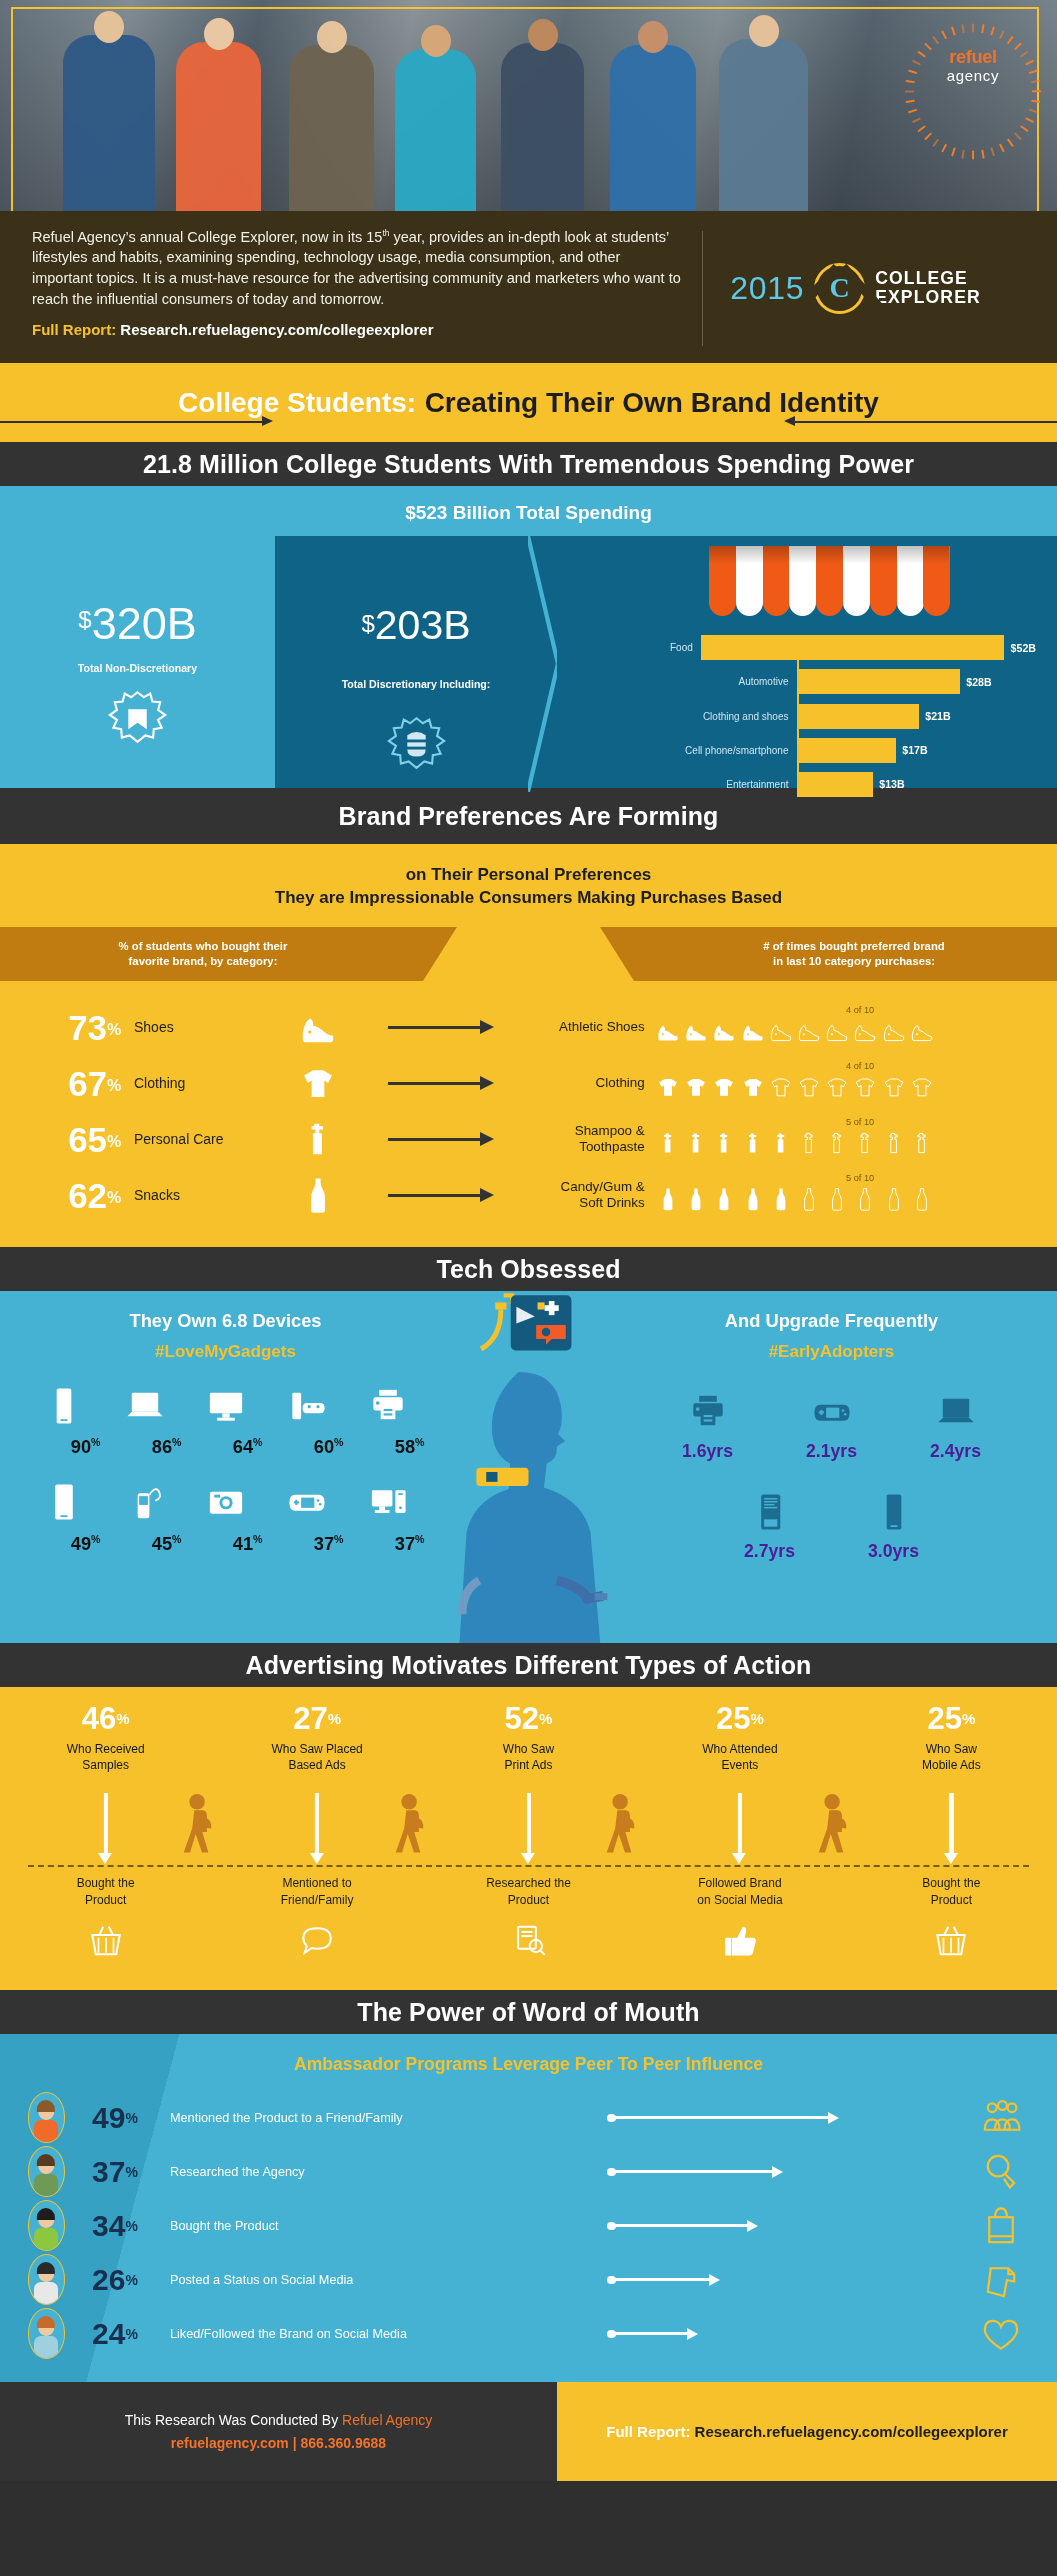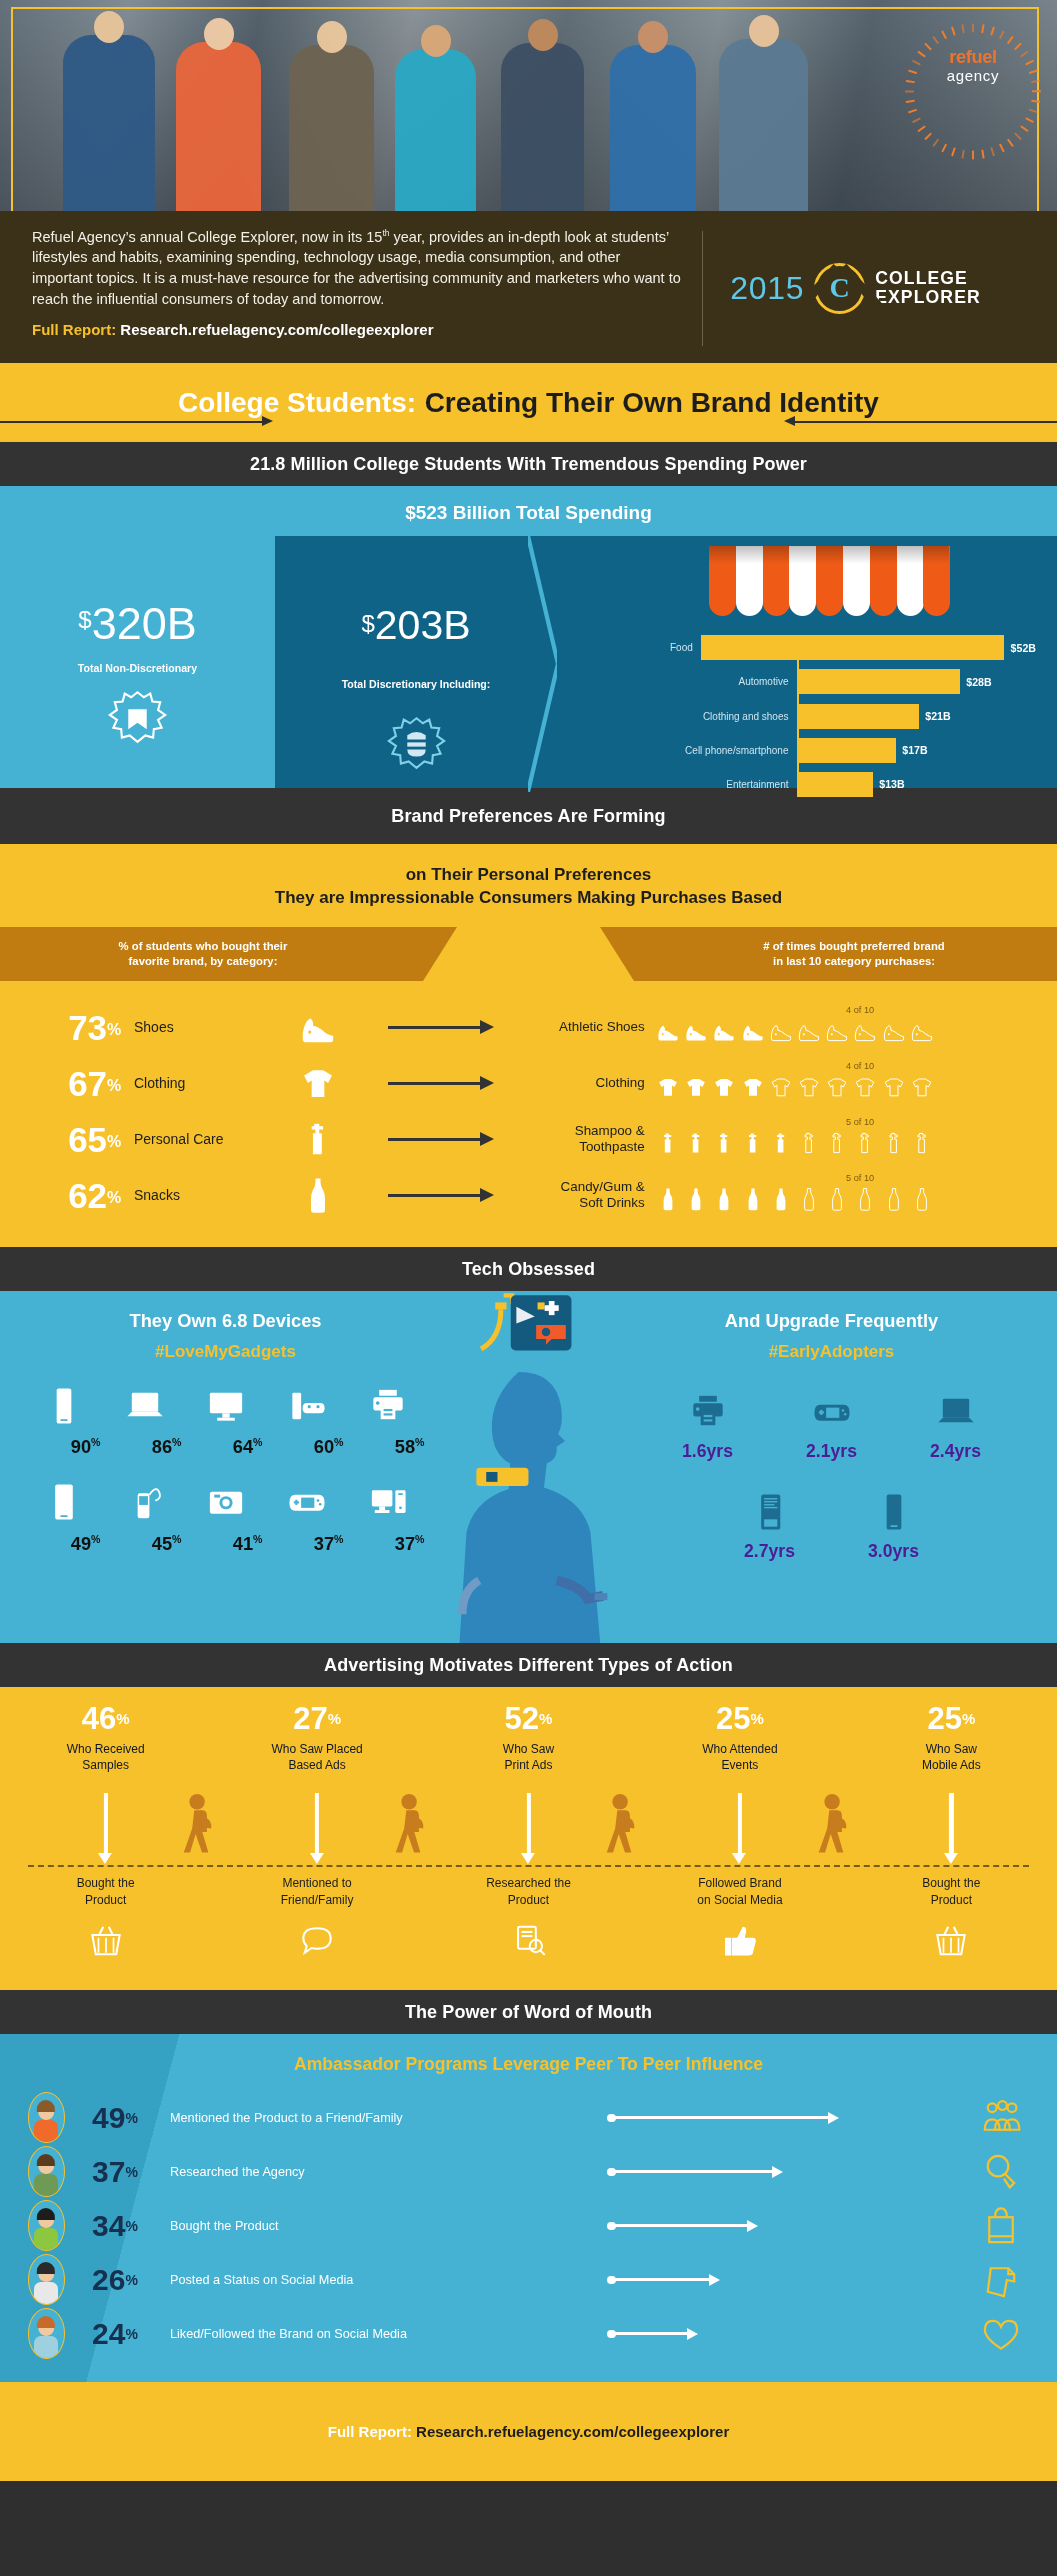--- a/index.html
+++ b/index.html
@@ -54,21 +54,21 @@
   .band-arrows { position:absolute; bottom:15.5px; left:0; right:0; height:8.5px; }
   .band-arrows .ln { position:absolute; height:2.1px; background:#2f2f2f; top:2.8px; }
   .band-arrows .ln.l { left:0; width:268px; }
   .band-arrows .ln.r { right:0; width:268px; }
   .band-arrows .tip { position:absolute; width:0; height:0; top:-2.1px; }
   .band-arrows .tip.l { left:262px; border-left:11.3px solid #2f2f2f; border-top:5.6px solid transparent; border-bottom:5.6px solid transparent; }
   .band-arrows .tip.r { right:262px; border-right:11.3px solid #2f2f2f; border-top:5.6px solid transparent; border-bottom:5.6px solid transparent; }
 
   
   .sec-head { width:1057px; background:#333333; display:flex; align-items:center; justify-content:center; }
-  .sec-head span { color:#ffffff; font-size:18px; font-weight:bold; letter-spacing:0.1px; }
+  .sec-head span { color:#ffffff; font-size:25px; font-weight:bold; letter-spacing:0.1px; }
 
   
   .spending { width:1057px; background:#45b2d3; position:relative; padding-bottom:0; }
   .spend-title { text-align:center; color:#ffffff; font-size:19px; font-weight:bold; padding:15.5px 0 12.7px; }
   .spend-row { display:flex; height:252px; }
   .spend-nd { width:275px; display:flex; flex-direction:column; align-items:center; justify-content:flex-start; padding-top:37px; }
   .big-num { color:#ffffff; font-weight:normal; line-height:1;margin-top:28px; }
   .big-num .dol { font-size:24px; vertical-align:top; position:relative; top:7px; }
   .nd-num { font-size:45px; }
   .nd-sub { color:#ffffff; font-size:10.6px; font-weight:bold; margin-top:15.5px; }
@@ -1046,19 +1046,25 @@
           <div class="wom-ico">
             <svg width="44" height="44" viewBox="0 0 60 60">
               <path d="M30 50 q-22 -14 -22 -26 q0 -12 11 -12 q8 0 11 8 q3 -8 11 -8 q11 0 11 12 q0 12 -22 26 Z" fill="none" stroke="#f7c12b" stroke-width="3"></path>
             </svg>
           </div>
         </div>
       </div>
   </div>
 
   <div class="footer">
+    <div class="foot-left">
+      <div class="foot-l1">
+        <span>This Research Was Conducted By </span><span class="org">Refuel Agency</span>
+      </div>
+      <div class="foot-l2">refuelagency.com | 866.360.9688</div>
+    </div>
     <div class="foot-right">
       <span class="fr-label">Full Report:</span>
       <span class="fr-url">Research.refuelagency.com/collegeexplorer</span>
     </div>
   </div>
 </div>
 
 
 </body></html>

